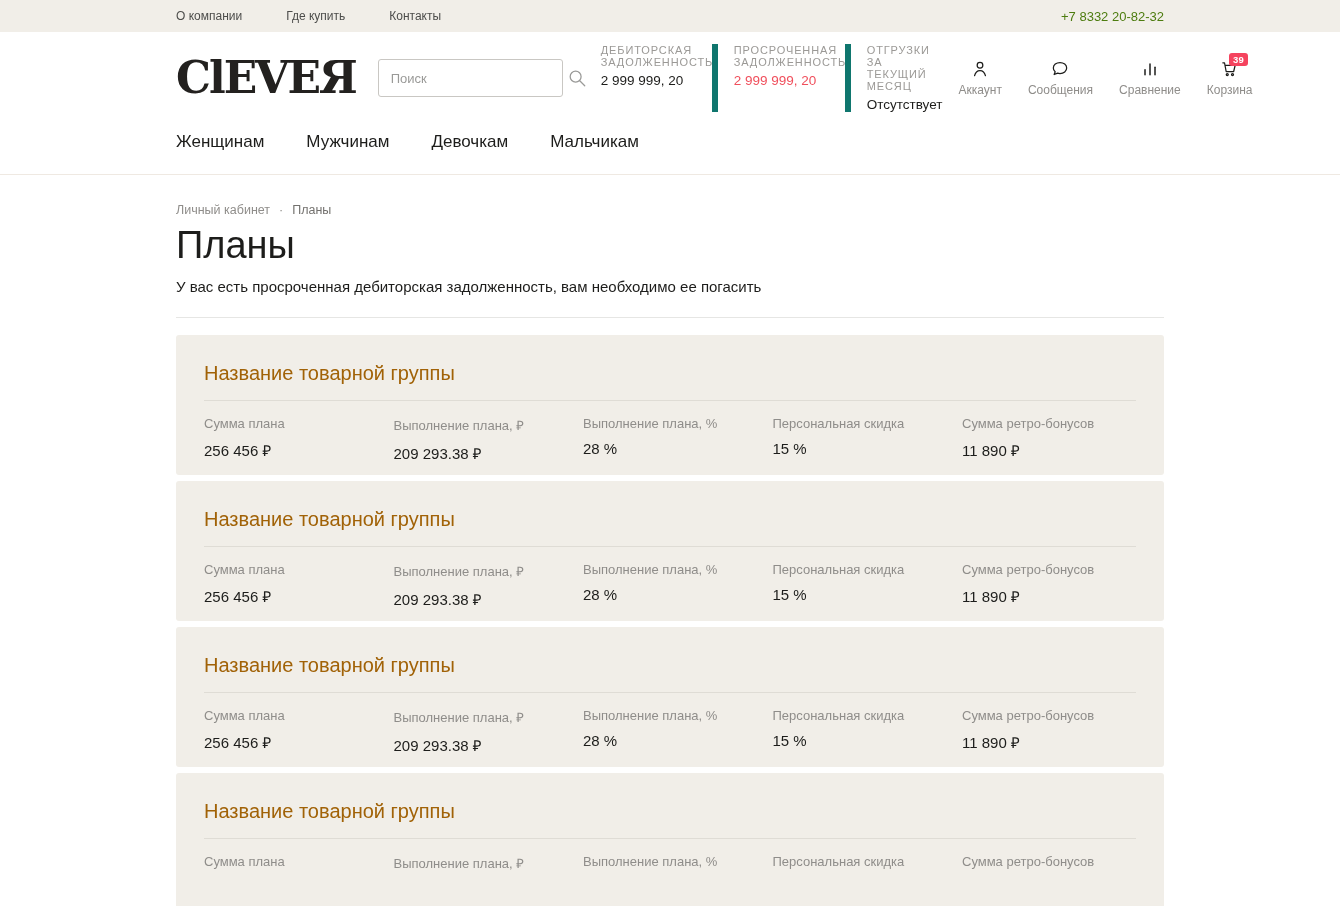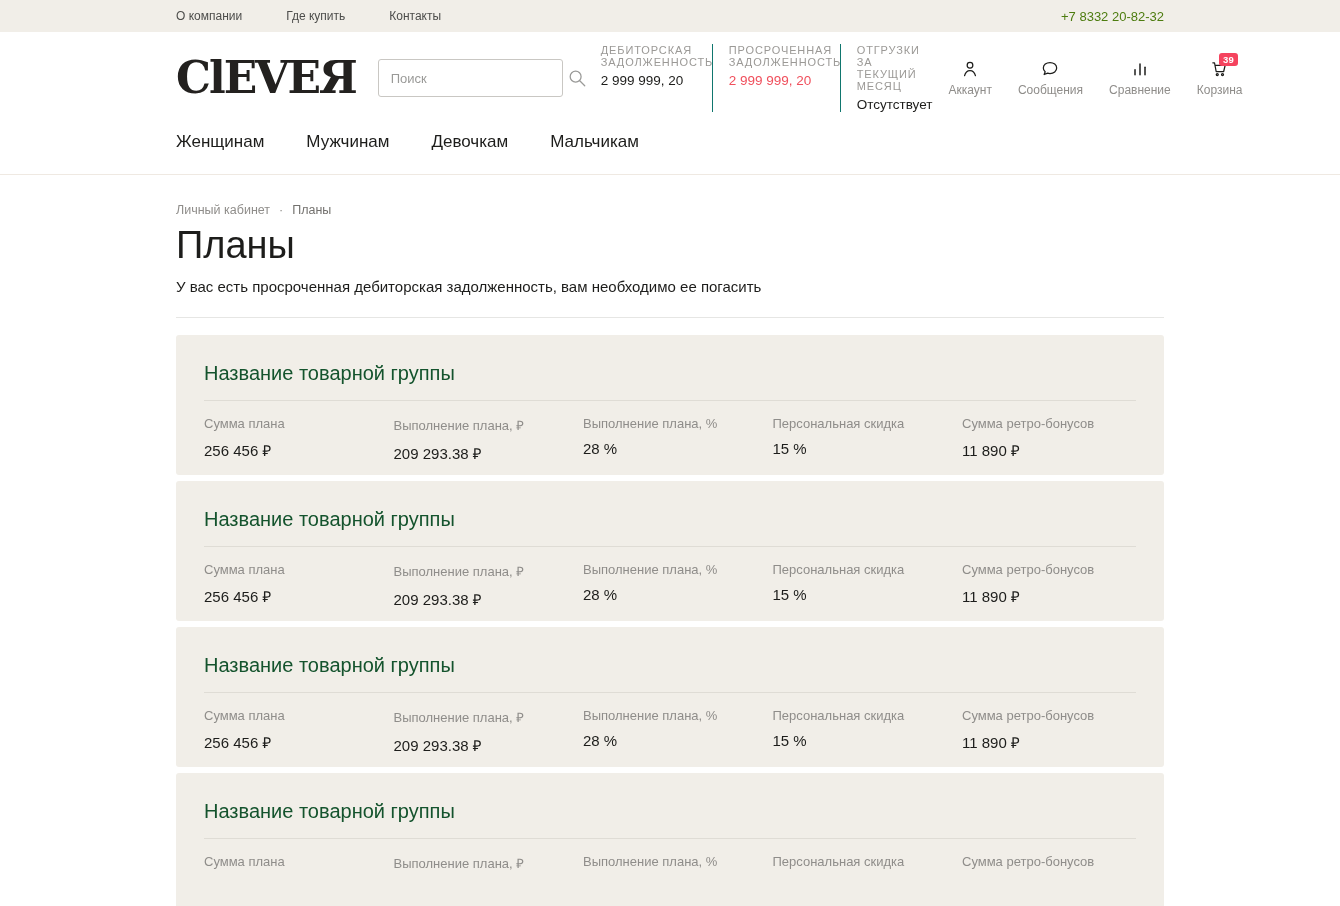--- a/index.html
+++ b/index.html
@@ -21,21 +21,21 @@
     letter-spacing:-2px; color:#23211f; cursor:pointer; user-select:none; }
   .search { margin-left:22px; width:185px; height:38px; border:1px solid #c9c7c3; border-radius:3px;
     display:flex; align-items:center; padding:0 12px; background:#fff; }
   .search input { border:none; outline:none; flex:1; font-size:13px; color:#1d1d1b;
     font-family:"Liberation Sans", sans-serif; background:transparent; }
   .search input::placeholder { color:#9a9a98; }
   .search svg { flex:none; }
 
   .stats { display:flex; margin-left:22px; }
   .stat { padding:0 16px; }
-  .stat + .stat { border-left:1px solid #0f766e; }
+  .stat + .stat { border-left:6px solid #0f766e; }
   .stat-label { font-size:11px; letter-spacing:.08em; text-transform:uppercase; color:#9b9996;
     line-height:12px; max-width:95px; }
   .stat-value { margin-top:5px; font-size:13.5px; color:#1d1d1b; }
 
   .actions { margin-left:auto; display:flex; gap:26px; }
   .action { display:flex; flex-direction:column; align-items:center; gap:4px; cursor:pointer; }
   .action-icon { position:relative; height:20px; display:flex; align-items:flex-end; }
   .action-label { font-size:12px; color:#8f8d8a; }
   .badge { position:absolute; top:-6px; left:10px; background:#f5435e; color:#fff; font-size:9.5px;
     line-height:13px; padding:0 4px; border-radius:3px; font-weight:700; }
@@ -49,21 +49,21 @@
   .breadcrumb a { color:#8f8d8a; text-decoration:none; cursor:pointer; }
   .breadcrumb .sep { color:#8f8d8a; }
   .breadcrumb .current { color:#73716e; }
   .page-title { margin-top:7px; font-size:38px; font-weight:400; color:#1d1d1b; }
   .notice-label { margin-top:26px; font-size:12.5px; color:#8f8d8a; }
   .notice-text { margin-top:11px; font-size:15px; color:#1d1d1b; }
   .rule { margin-top:22px; border:none; border-top:1px solid #e6e6e4; }
 
   .cards { margin-top:17px; }
   .card { background:#f1eee8; border-radius:3px; height:140px; padding:27px 28px 0; margin-bottom:6px; }
-  .card-title { font-size:20px; font-weight:400; color:#14532d; }
+  .card-title { font-size:20px; font-weight:400; color:#a16207; }
   .card-rule { margin-top:15px; border:none; border-top:1px solid #dfdcd5; }
   .metrics { display:flex; margin-top:15px; }
   .metric { width:189.5px; }
   .metric:last-child { width:auto; }
   .metric-label { font-size:13px; color:#8f8d8a; }
   .metric-value { margin-top:9px; font-size:15px; color:#1d1d1b; }
 
   svg.icon { stroke:#1d1d1b; fill:none; stroke-width:1.5; stroke-linecap:round; stroke-linejoin:round; }
 </style>
 </head>

